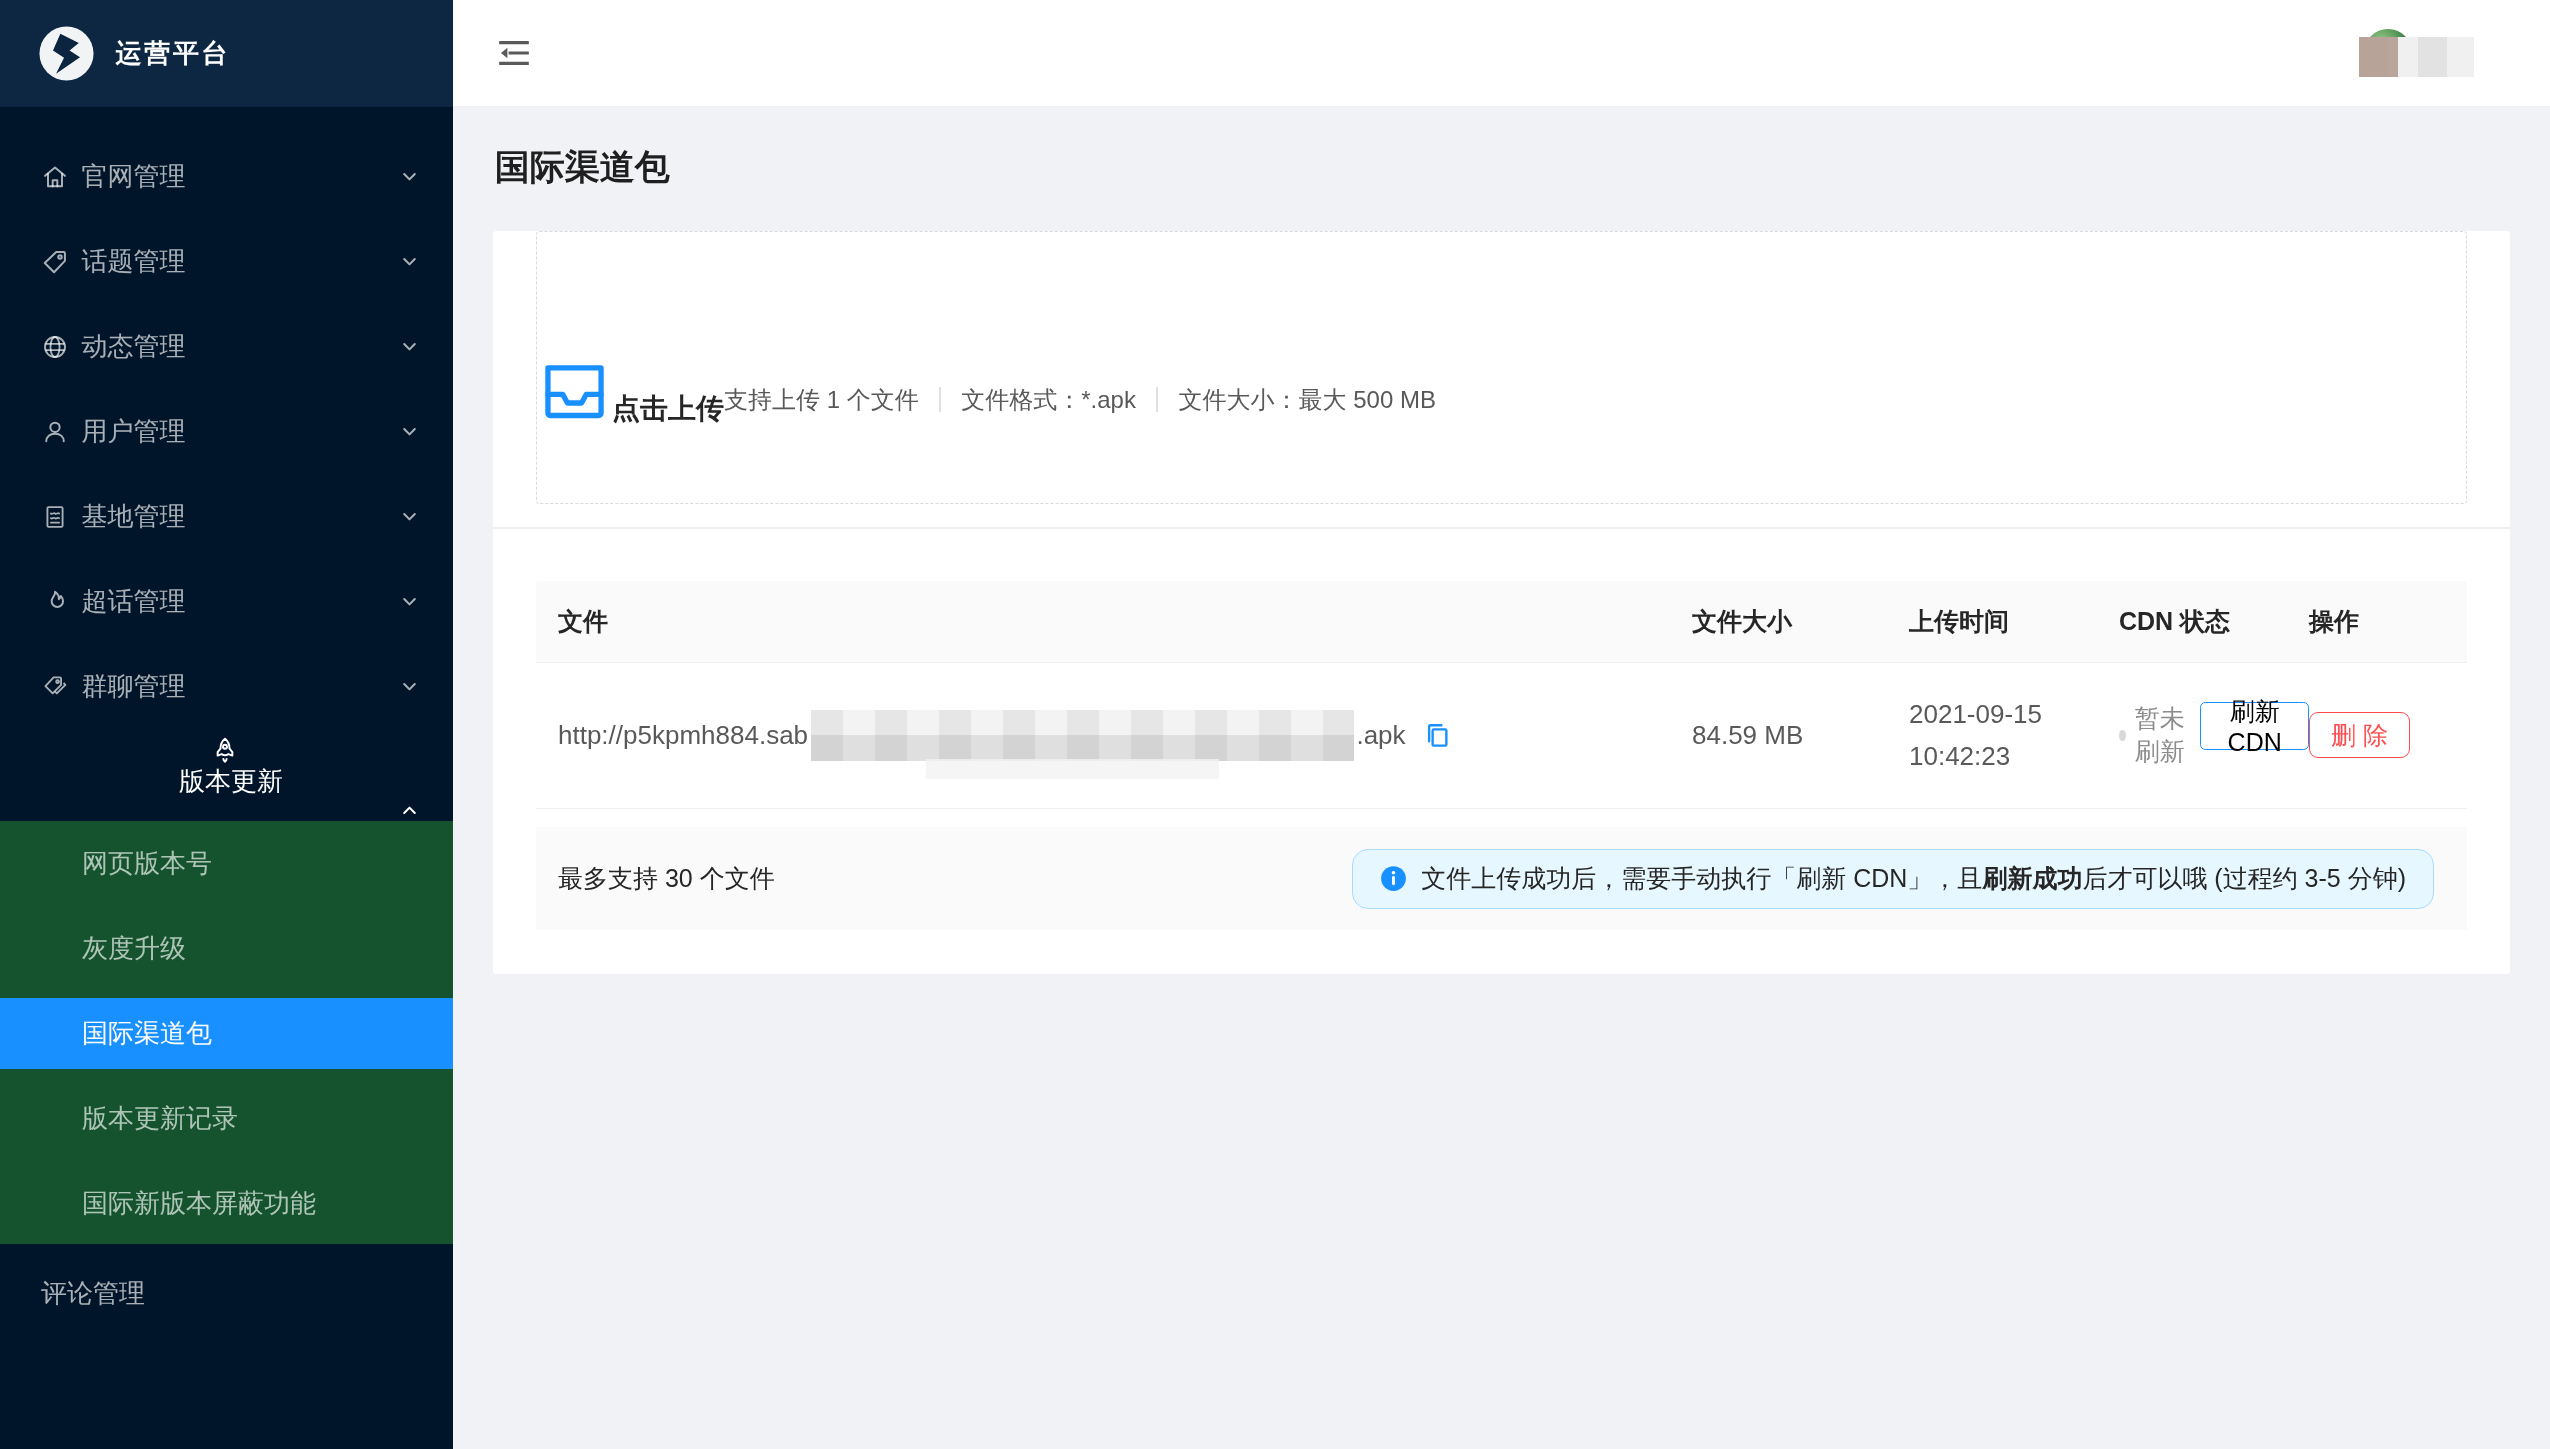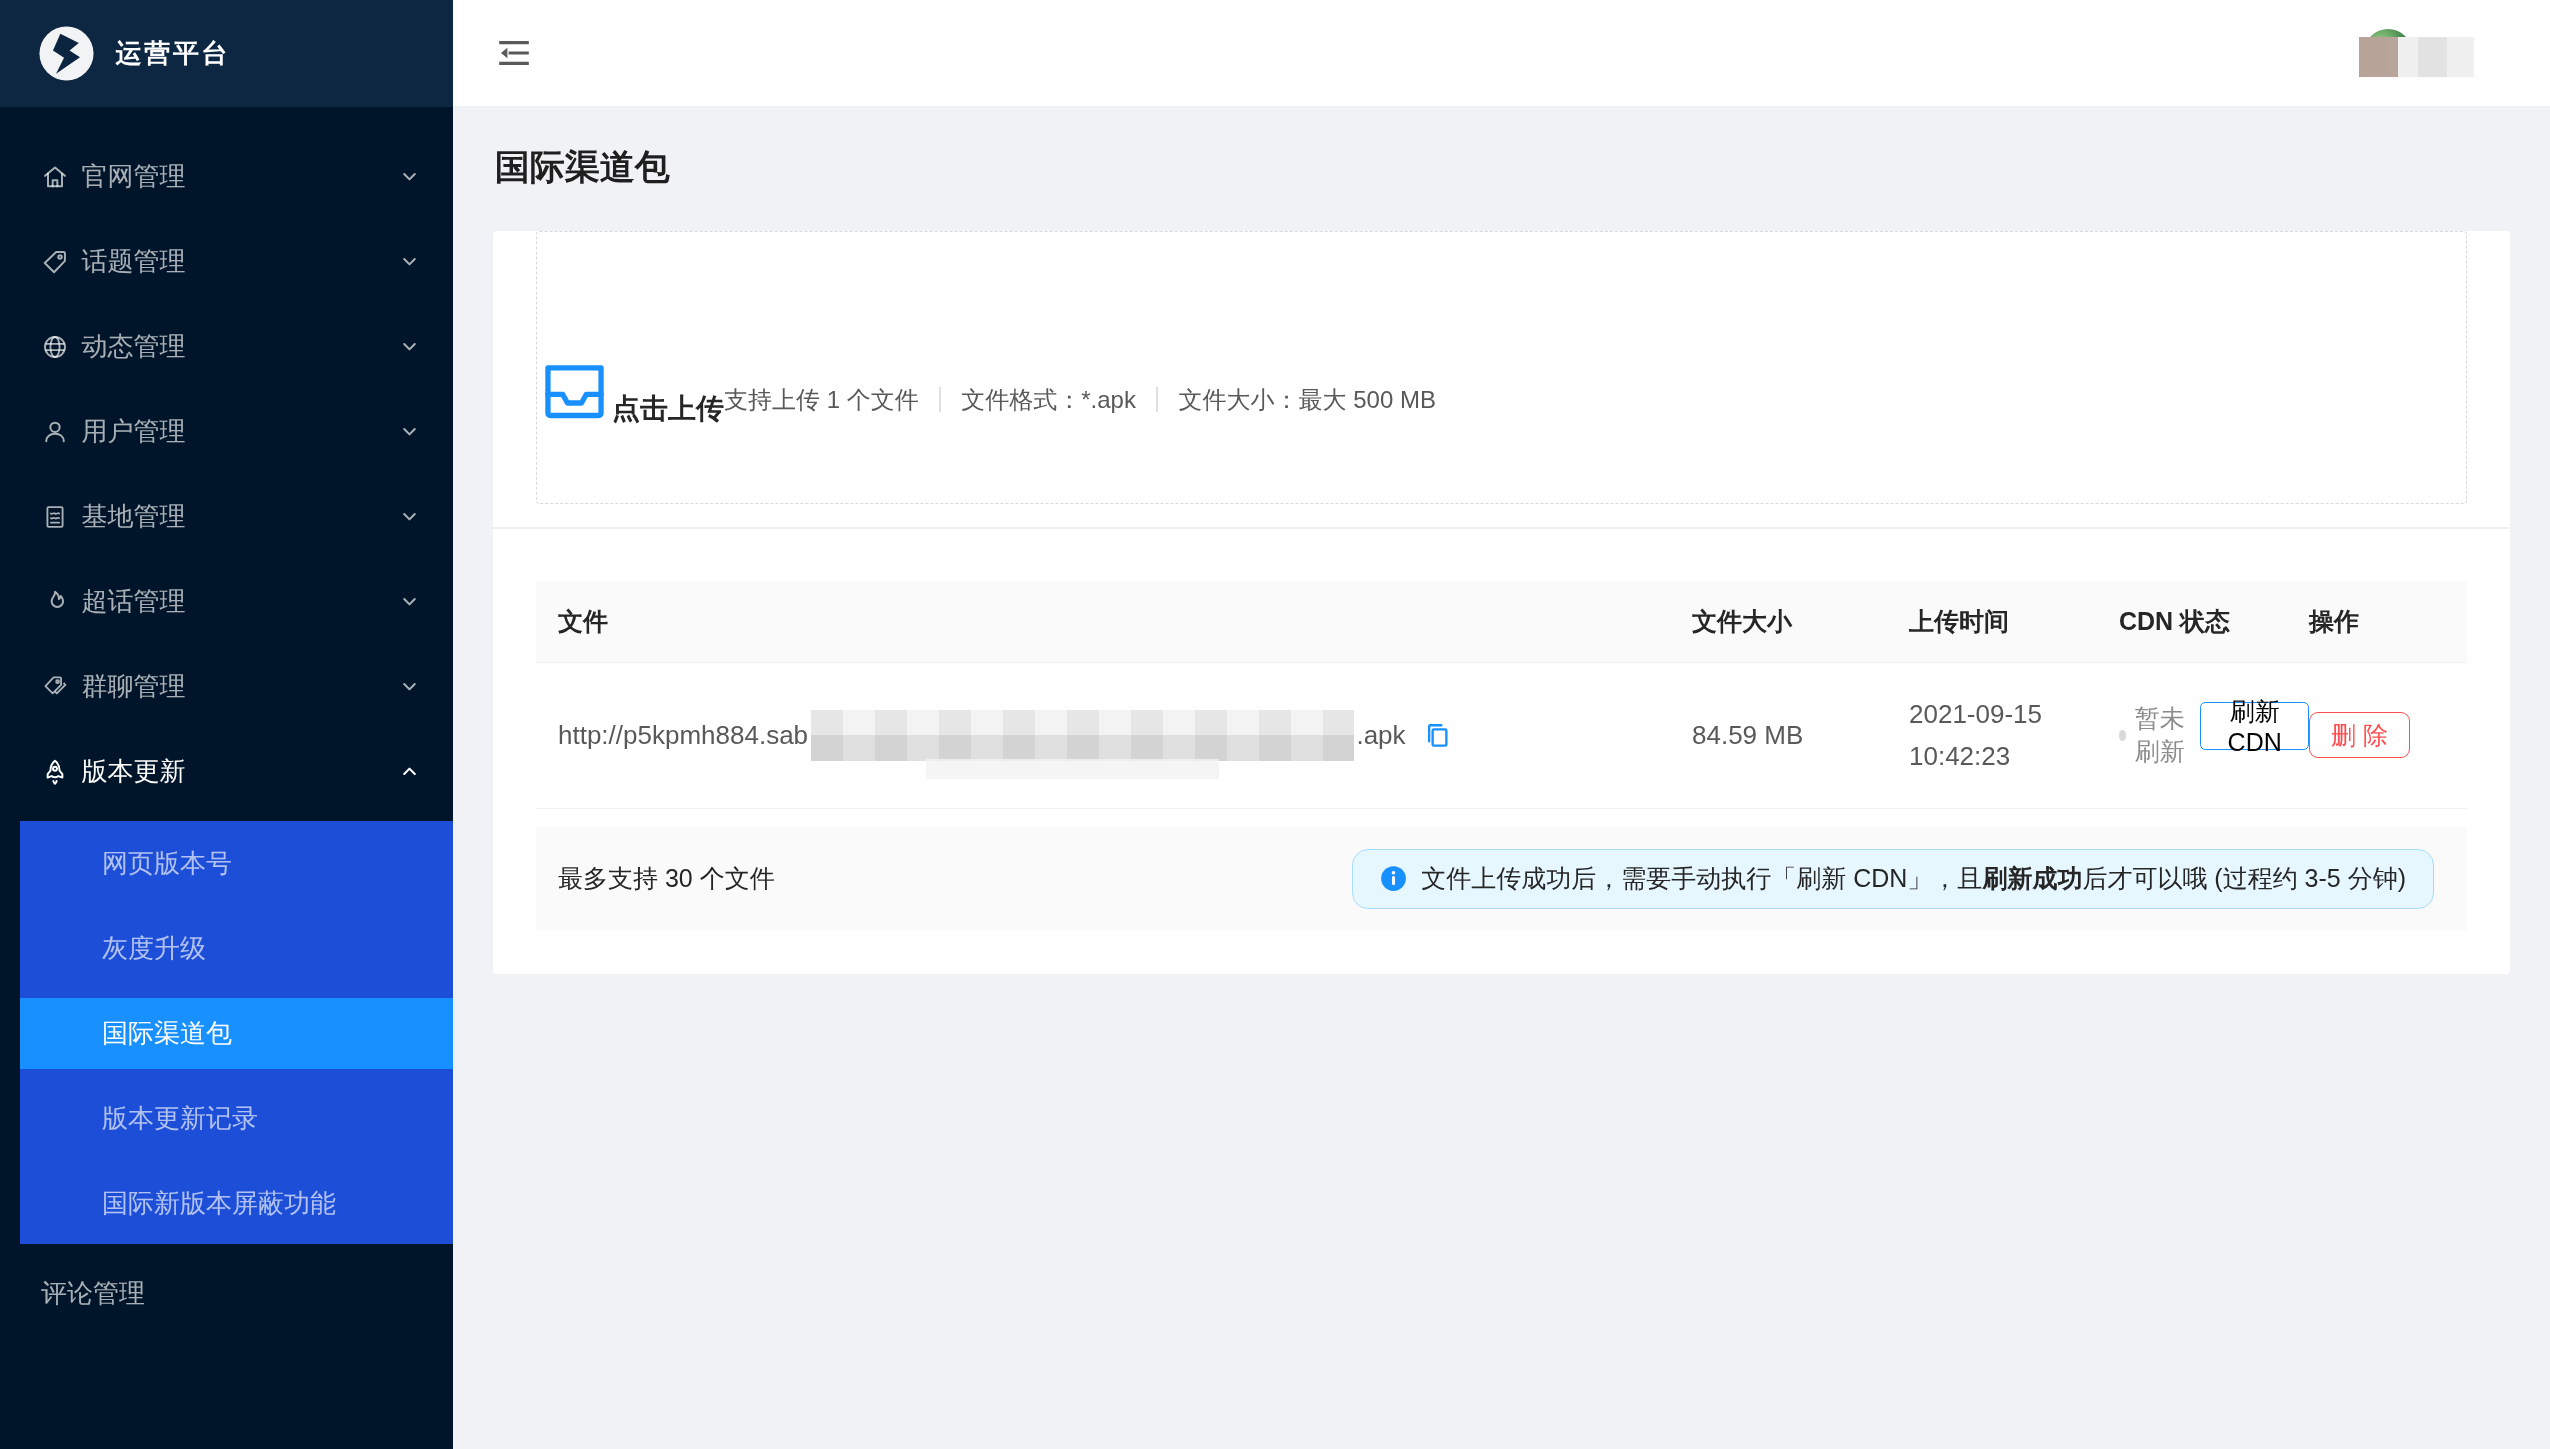--- a/index.html
+++ b/index.html
@@ -10,22 +10,22 @@
   
   .sidebar { width:453px; flex-shrink:0; background:#001529; display:flex; flex-direction:column; overflow:hidden; }
   .logo-block { height:107px; flex-shrink:0; background:#0d2743; display:flex; align-items:center; padding-left:37px; }
   .logo-icon { width:59px; height:59px; flex-shrink:0; }
   .brand { margin-left:19.5px; color:#fff; font-size:26px; font-weight:600; letter-spacing:2.7px; white-space:nowrap; }
   .menu { padding-top:34px; flex:1; }
   .menu-item { height:71px; margin-bottom:14px; display:flex; align-items:center;
                padding:0 32px 0 41px; color:rgba(255,255,255,0.66); font-size:26px; cursor:pointer; white-space:nowrap; }
   .menu-item svg.mi { width:28px; height:28px; margin-right:12.4px; flex-shrink:0; }
   .menu-item .chev { margin-left:auto; width:23px; height:23px; flex-shrink:0; }
-  .menu-item.active-parent { color:#ffffff; }
-  .submenu { background:#1d4ed8; padding:7px 0 5.3px;margin-left:20px; }
+  .menu-item.active-parent { color:#ffffff;flex-direction:column; }
+  .submenu { background:#14532d; padding:7px 0 5.3px; }
   .sub-item { height:71px; margin-bottom:14px; display:flex; align-items:center; padding-left:82px;
               color:rgba(255,255,255,0.66); font-size:26px; cursor:pointer; white-space:nowrap; }
   .submenu .sub-item:last-child { margin-bottom:0; }
   .sub-item.selected { background:#1890ff; color:#ffffff; }
   .menu-item.partial { margin-top:14px; }
 
   
   .main { flex:1; display:flex; flex-direction:column; min-width:0; }
   .topbar { height:107px; flex-shrink:0; background:#fff; position:relative; border-bottom:0.9px solid #eef0f2; }
   .fold-btn { position:absolute; left:44px; top:36px; width:34px; height:34px; cursor:pointer; color:#5a5a5a; }

